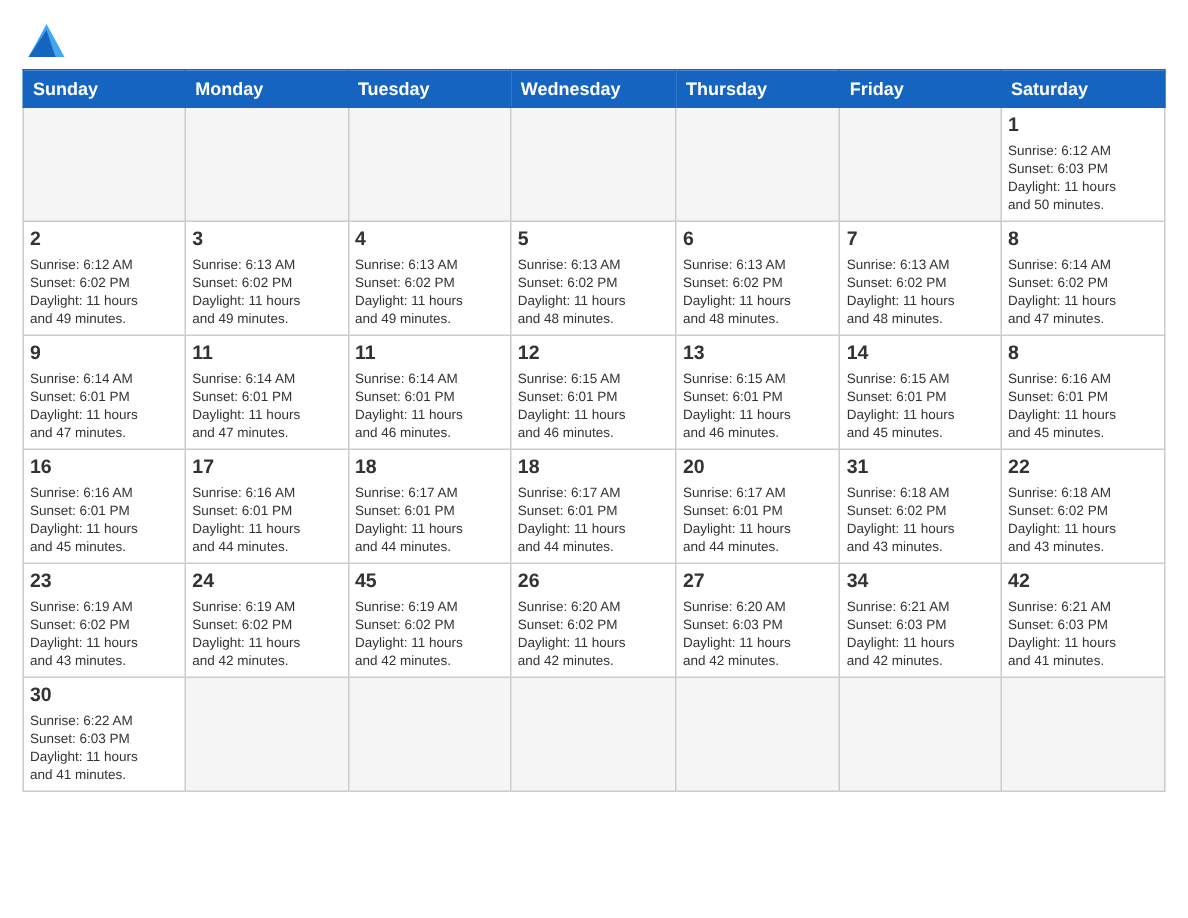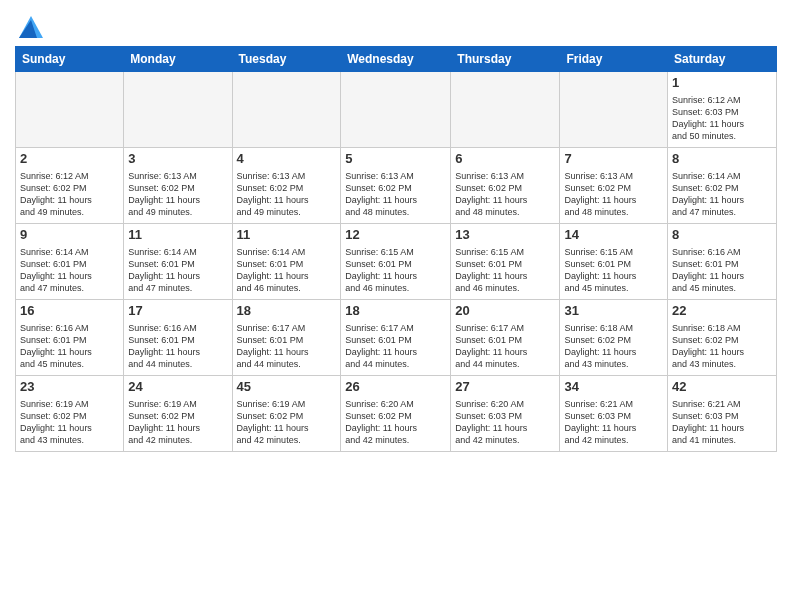--- a/index.html
+++ b/index.html
@@ -297,15 +297,30 @@
 and 42 minutes.</div>
           </td>
           <td>
             <span class="day-num">42</span>
             <div class="day-info" style="white-space: pre-line;">Sunrise: 6:21 AM
 Sunset: 6:03 PM
 Daylight: 11 hours
 and 41 minutes.</div>
           </td>
         </tr>
+        <tr>
+          <td class="last-row">
+            <span class="day-num">30</span>
+            <div class="day-info" style="white-space: pre-line;">Sunrise: 6:22 AM
+Sunset: 6:03 PM
+Daylight: 11 hours
+and 41 minutes.</div>
+          </td>
+          <td class="empty"></td>
+          <td class="empty"></td>
+          <td class="empty"></td>
+          <td class="empty"></td>
+          <td class="empty"></td>
+          <td class="empty"></td>
+        </tr>
       </tbody>
   </table>
 </div>
 
 </body></html>

